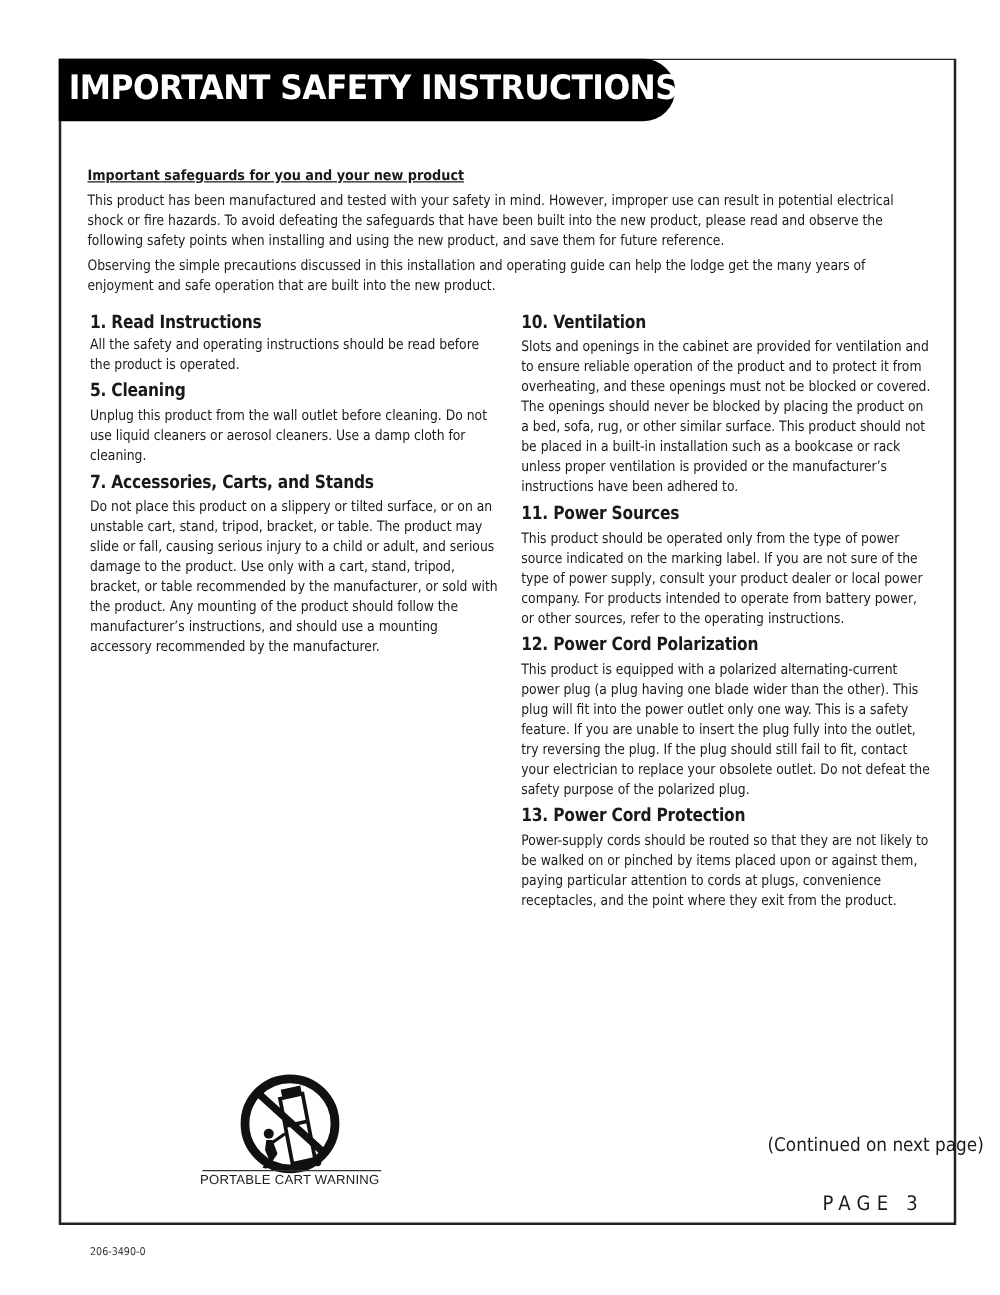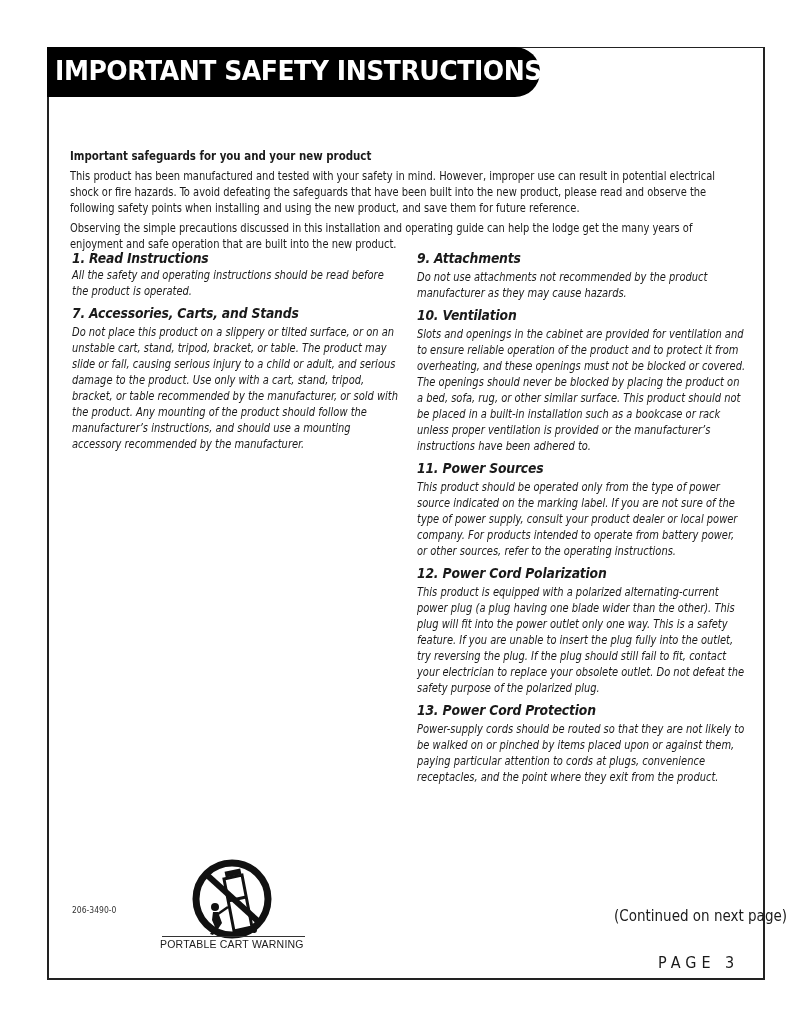--- a/index.html
+++ b/index.html
@@ -7,34 +7,34 @@
          font-family:"DejaVu Sans Condensed","DejaVu Sans", sans-serif; color:#1a1a1a; }
   .frame { position:absolute; left:47px; top:47px; width:718px; height:933px;
            border:2px solid #222; border-top:1px solid #222; box-sizing:border-box; }
   .banner { position:absolute; left:47px; top:47px; width:493px; height:50px;
             background:#000; border-radius:0 26px 26px 0; }
   .banner-title { position:absolute; left:55px; top:52px; color:#fff;
                   font-family:"DejaVu Sans", sans-serif; font-weight:bold; font-size:27px;
                   letter-spacing:-0.5px; transform:scaleX(0.93); transform-origin:left top;
                   white-space:nowrap; line-height:38px; }
   .intro { position:absolute; left:70px; top:132px; width:672px; font-size:11.6px; line-height:16px; }
-  .intro .lead { font-weight:bold; font-size:11.4px; margin:16px 0 4px 0; }
+  .intro .lead { font-weight:bold; font-size:11.4px; margin:0 0 4px 0;text-decoration:underline; }
   .intro p { margin:0 0 4px 0; transform:scaleX(0.95); transform-origin:left top; width:706px; }
-  .col { position:absolute; top:248px; width:330px;font-style:italic; }
+  .col { position:absolute; top:248px; width:330px; }
   .col.left { left:72px; }
   .col.right { left:417px; }
   .item h3 { margin:0; font-size:14.5px; font-weight:bold; line-height:20px; letter-spacing:-0.2px;
              transform:scaleX(0.95); transform-origin:left top; white-space:nowrap; }
   .item p { margin:1px 0 4px 0; font-size:11.6px; line-height:16px; width:346px;
             transform:scaleX(0.95); transform-origin:left top; }
   .cart { position:absolute; left:162px; top:857px; width:140px; height:100px; }
   .cart-caption { position:absolute; left:160px; top:938px; width:150px; text-align:left;
                   font-family:"Liberation Sans", sans-serif; font-size:10.5px; letter-spacing:0.2px; }
   .cart-line { position:absolute; left:162px; top:936px; width:143px; height:1px; background:#333; }
-  .docnum { position:absolute; left:72px; top:905px; font-size:8.5px; color:#333; }
+  .docnum { position:absolute; left:72px; top:997px; font-size:8.5px; color:#333; }
   .continued { position:absolute; left:614px; top:907px; font-size:15px; }
   .pagenum { position:absolute; left:658px; top:953px; font-size:16px; letter-spacing:5px; }
 </style>
 </head>
 <body>
 
 <div class="frame"></div>
 
 <div class="banner"></div>
 <div class="banner-title">IMPORTANT SAFETY INSTRUCTIONS</div>
@@ -44,30 +44,30 @@
   <p>This product has been manufactured and tested with your safety in mind. However, improper use can result in potential electrical shock or fire hazards. To avoid defeating the safeguards that have been built into the new product, please read and observe the following safety points when installing and using the new product, and save them for future reference.</p>
   <p>Observing the simple precautions discussed in this installation and operating guide can help the lodge get the many years of enjoyment and safe operation that are built into the new product.</p>
 </div>
 
 <div class="col left">
   <div class="item">
     <h3>1. Read Instructions</h3>
     <p style="margin-top:-1px">All the safety and operating instructions should be read before the product is operated.</p>
   </div>
   <div class="item">
+    <h3>5. Cleaning</h3>
+    <p>Unplug this product from the wall outlet before cleaning. Do not use liquid cleaners or aerosol cleaners. Use a damp cloth for cleaning.</p>
+  </div>
+  <div class="item">
     <h3>7. Accessories, Carts, and Stands</h3>
     <p>Do not place this product on a slippery or tilted surface, or on an unstable cart, stand, tripod, bracket, or table. The product may slide or fall, causing serious injury to a child or adult, and serious damage to the product. Use only with a cart, stand, tripod, bracket, or table recommended by the manufacturer, or sold with the product. Any mounting of the product should follow the manufacturer’s instructions, and should use a mounting accessory recommended by the manufacturer.</p>
   </div>
 </div>
 
 <div class="col right">
-  <div class="item">
-    <h3>9. Attachments</h3>
-    <p>Do not use attachments not recommended by the product manufacturer as they may cause hazards.</p>
-  </div>
   <div class="item">
     <h3>10. Ventilation</h3>
     <p>Slots and openings in the cabinet are provided for ventilation and to ensure reliable operation of the product and to protect it from overheating, and these openings must not be blocked or covered. The openings should never be blocked by placing the product on a bed, sofa, rug, or other similar surface. This product should not be placed in a built-in installation such as a bookcase or rack unless proper ventilation is provided or the manufacturer’s instructions have been adhered to.</p>
   </div>
   <div class="item">
     <h3>11. Power Sources</h3>
     <p>This product should be operated only from the type of power source indicated on the marking label. If you are not sure of the type of power supply, consult your product dealer or local power company. For products intended to operate from battery power, or other sources, refer to the operating instructions.</p>
   </div>
   <div class="item">
     <h3>12. Power Cord Polarization</h3>

